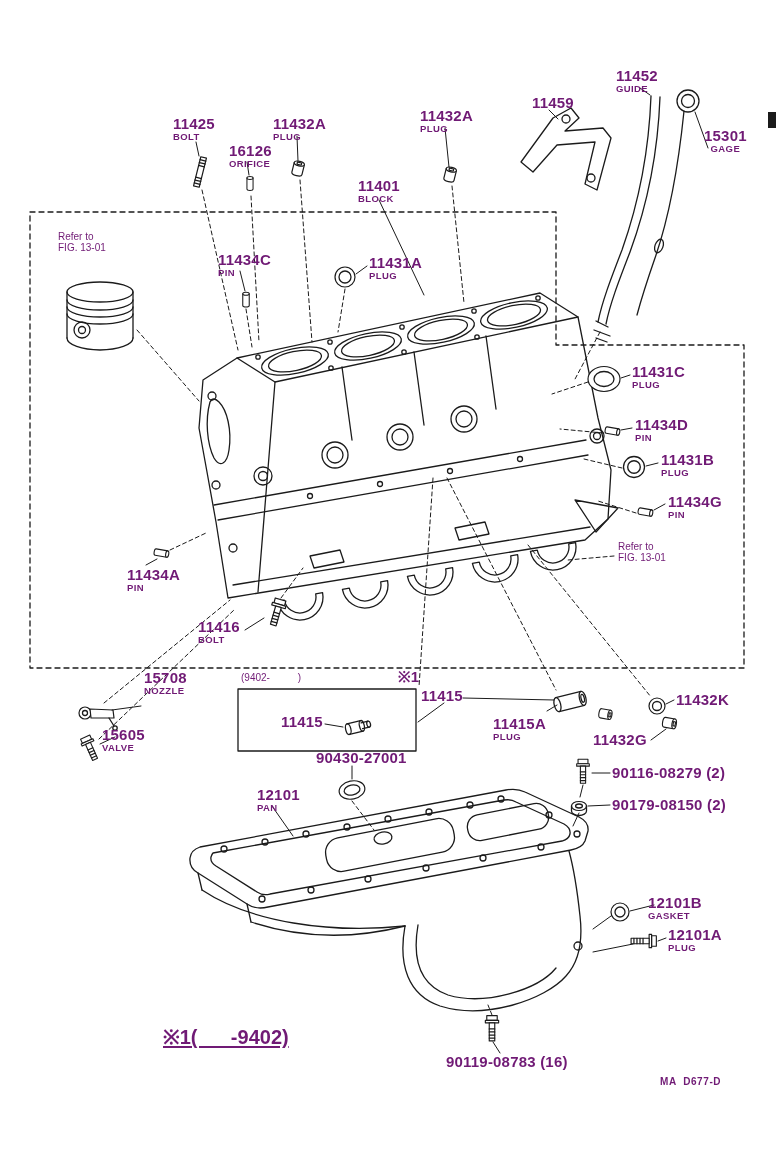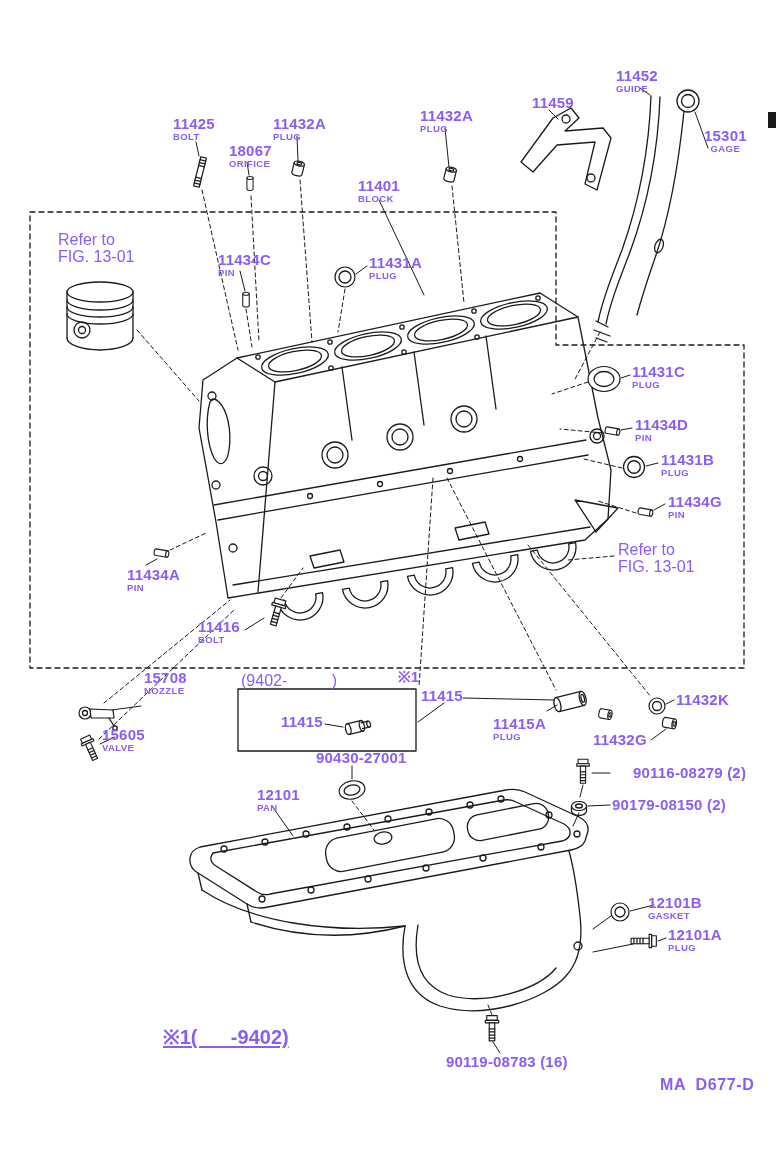--- a/index.html
+++ b/index.html
@@ -2,26 +2,26 @@
 <html><head>
 <meta charset="utf-8">
 <title>Parts Diagram</title>
 <style>
   *{margin:0;padding:0;box-sizing:border-box}
   html,body{width:776px;height:1152px;background:#fff;overflow:hidden}
   #stage{position:relative;width:776px;height:1152px;background:#fff;
          font-family:"Liberation Sans",sans-serif;color:#111}
   #art{position:absolute;left:0;top:0}
   #label-layer{position:absolute;left:0;top:0;width:776px;height:1152px;pointer-events:none}
-  .part-label{position:absolute;white-space:pre;line-height:1.05;color:#8b5cf6}
+  .part-label{position:absolute;white-space:pre;line-height:1.05;color:#701a75}
   .pn{font-weight:bold;font-size:15px;letter-spacing:.2px}
   .sub{font-weight:bold;font-size:9.5px;letter-spacing:.4px}
-  .note{font-size:16px}
+  .note{font-size:10px}
   .pn-u{font-weight:bold;font-size:20px;text-decoration:underline;text-underline-offset:2px}
-  .code{font-weight:bold;font-size:16px;letter-spacing:.6px}
+  .code{font-weight:bold;font-size:10px;letter-spacing:.6px}
   .ln{fill:none;stroke:#1b1b1b;stroke-width:1.3;stroke-linecap:round;stroke-linejoin:round}
   .fillw{fill:#fff;stroke:#1b1b1b;stroke-width:1.2;stroke-linejoin:round}
   .thin{stroke-width:1}
   .dash{stroke-dasharray:5 4}
   .dsm{stroke-dasharray:4 3}
   .dot{fill:#1b1b1b;stroke:none}
 </style>
 </head>
 <body>
 
@@ -255,21 +255,21 @@
     <path d="M614,556 L568,560 M170,550 L206,533 M281,598 L303,568"></path>
     <path d="M104,703 L230,600 M99,739 L234,610 M137,330 L199,401"></path>
     <path d="M433,478 L419,687 M447,478 L556,690 M528,545 L651,697"></path>
     <path d="M352,801 L374,830 M492,1015 L488,1005"></path>
   </g>
 </svg>
 
 <div id="label-layer">
       <div class="part-label" style="left: 173px; top: 116px;"><div class="pn">11425</div><div class="sub">BOLT</div></div>
       <div class="part-label" style="left: 273px; top: 116px;"><div class="pn">11432A</div><div class="sub">PLUG</div></div>
-      <div class="part-label" style="left: 229px; top: 143px;"><div class="pn">18067</div><div class="sub">ORIFICE</div></div>
+      <div class="part-label" style="left: 229px; top: 143px;"><div class="pn">16126</div><div class="sub">ORIFICE</div></div>
       <div class="part-label" style="left: 420px; top: 108px;"><div class="pn">11432A</div><div class="sub">PLUG</div></div>
       <div class="part-label" style="left: 532px; top: 95px;"><div class="pn">11459</div></div>
       <div class="part-label" style="left: 616px; top: 68px;"><div class="pn">11452</div><div class="sub">GUIDE</div></div>
       <div class="part-label" style="left: 704px; top: 128px; text-align: center;"><div class="pn">15301</div><div class="sub">GAGE</div></div>
       <div class="part-label" style="left: 358px; top: 178px;"><div class="pn">11401</div><div class="sub">BLOCK</div></div>
       <div class="part-label" style="left: 58px; top: 232px;"><div class="note">Refer to</div><div class="note">FIG. 13-01</div></div>
       <div class="part-label" style="left: 218px; top: 252px;"><div class="pn">11434C</div><div class="sub">PIN</div></div>
       <div class="part-label" style="left: 369px; top: 255px;"><div class="pn">11431A</div><div class="sub">PLUG</div></div>
       <div class="part-label" style="left: 632px; top: 364px;"><div class="pn">11431C</div><div class="sub">PLUG</div></div>
       <div class="part-label" style="left: 635px; top: 417px;"><div class="pn">11434D</div><div class="sub">PIN</div></div>
@@ -281,21 +281,21 @@
       <div class="part-label" style="left: 241px; top: 673px;"><div class="note">(9402-          )</div></div>
       <div class="part-label" style="left: 398px; top: 669px;"><div class="pn">※1</div></div>
       <div class="part-label" style="left: 144px; top: 670px;"><div class="pn">15708</div><div class="sub">NOZZLE</div></div>
       <div class="part-label" style="left: 281px; top: 714px;"><div class="pn">11415</div></div>
       <div class="part-label" style="left: 421px; top: 688px;"><div class="pn">11415</div></div>
       <div class="part-label" style="left: 493px; top: 702px; margin-top: 14px;"><div class="pn">11415A</div><div class="sub">PLUG</div></div>
       <div class="part-label" style="left: 676px; top: 692px;"><div class="pn">11432K</div></div>
       <div class="part-label" style="left: 102px; top: 727px;"><div class="pn">15605</div><div class="sub">VALVE</div></div>
       <div class="part-label" style="left: 593px; top: 732px;"><div class="pn">11432G</div></div>
       <div class="part-label" style="left: 316px; top: 750px;"><div class="pn">90430-27001</div></div>
-      <div class="part-label" style="left: 612px; top: 765px; margin-left: 21px;"><div class="pn">90116-08279 (2)</div></div>
+      <div class="part-label" style="left: 612px; top: 765px;"><div class="pn">90116-08279 (2)</div></div>
       <div class="part-label" style="left: 257px; top: 787px;"><div class="pn">12101</div><div class="sub">PAN</div></div>
       <div class="part-label" style="left: 612px; top: 797px;"><div class="pn">90179-08150 (2)</div></div>
       <div class="part-label" style="left: 648px; top: 895px;"><div class="pn">12101B</div><div class="sub">GASKET</div></div>
       <div class="part-label" style="left: 668px; top: 927px;"><div class="pn">12101A</div><div class="sub">PLUG</div></div>
       <div class="part-label" style="left: 163px; top: 1027px;"><div class="pn-u">※1(      -9402)</div></div>
       <div class="part-label" style="left: 446px; top: 1054px;"><div class="pn">90119-08783 (16)</div></div>
       <div class="part-label" style="left: 660px; top: 1077px;"><div class="code">MA  D677-D</div></div>
     </div>
 </div>
 

